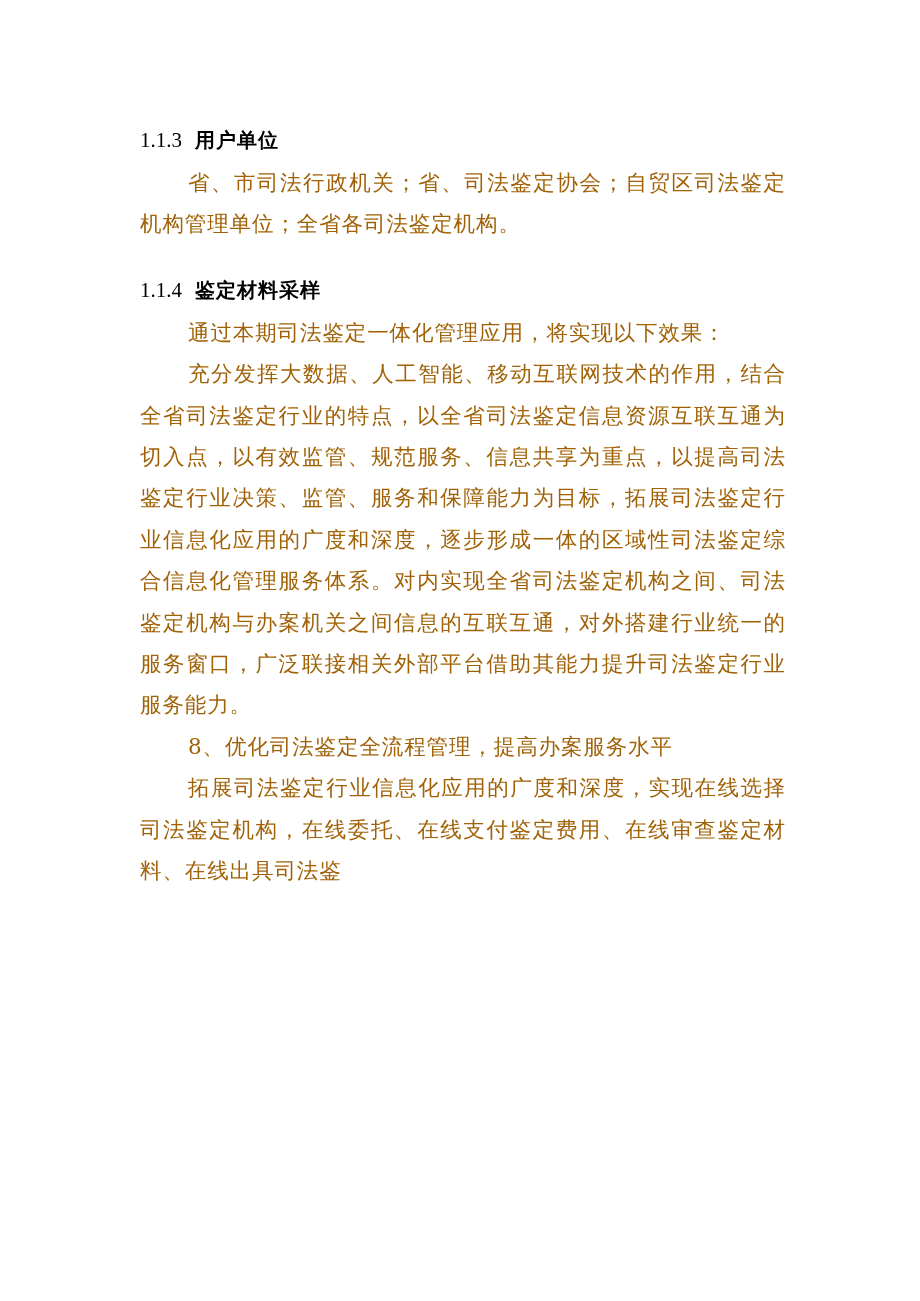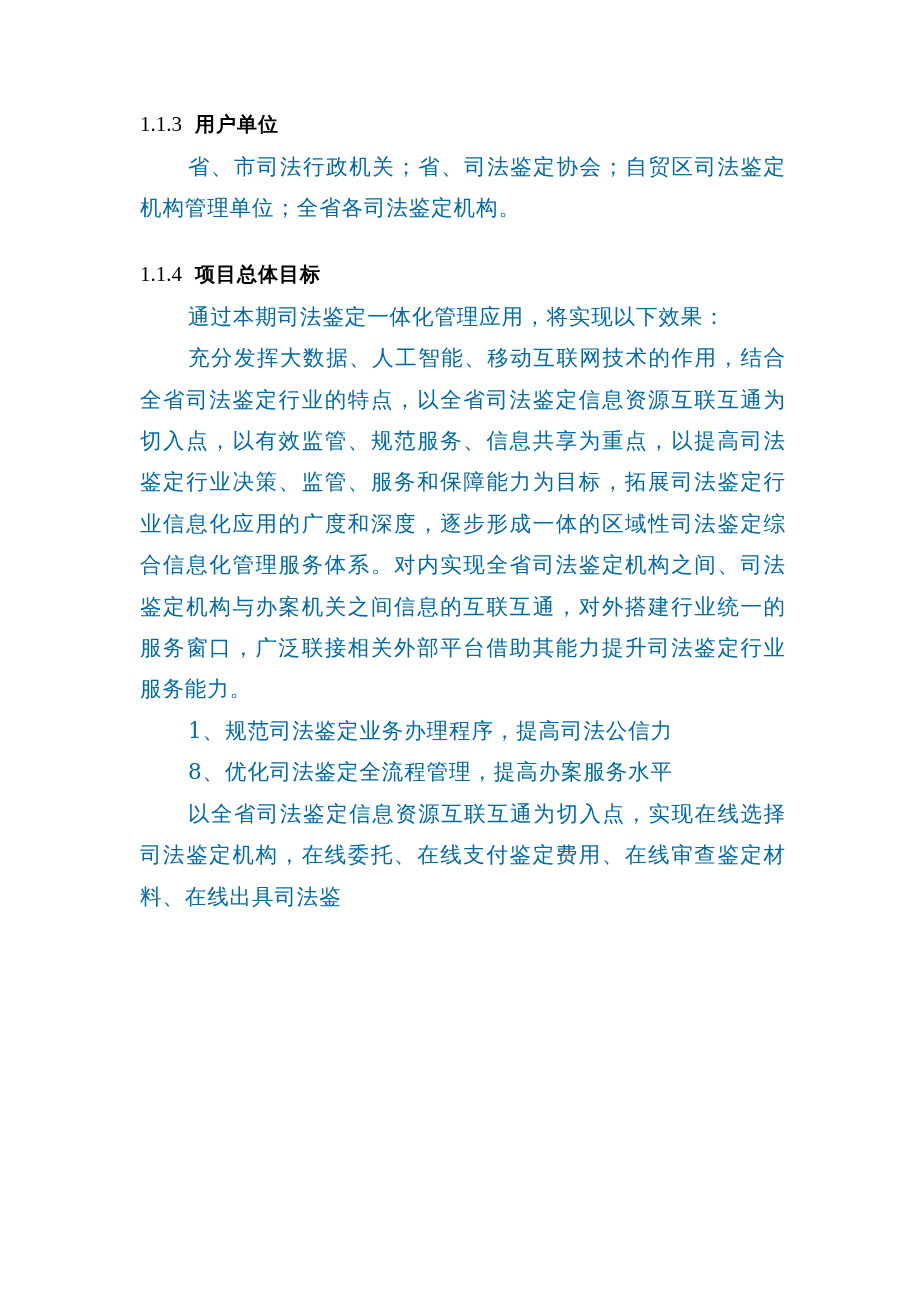--- a/index.html
+++ b/index.html
@@ -13,21 +13,21 @@
     position: relative;
     overflow: hidden;
     font-family: "DejaVu Serif", "Liberation Serif", serif;
     color: #000000;
     -webkit-font-smoothing: antialiased;
   }
 
   .page {
     position: absolute;
     left: 0;
-    top: 0;
+    top: 16px;
     width: 920px;
     height: 1231px;
     background: #ffffff;
   }
 
   .content {
     position: absolute;
     left: 140px;
     top: 104px;
     width: 646px;
@@ -63,21 +63,21 @@
   .para {
     font-family: "DejaVu Serif", "Liberation Serif", serif;
     font-size: 21.5px;
     line-height: 41.4px;
     text-align: justify;
     text-justify: inter-character;
     text-align-last: left;
     margin: 0;
     letter-spacing: 0.9px;
     word-break: break-all;
-    color: #0369a1;
+    color: #a16207;
   }
   .para.indent {
     text-indent: 48px;
   }
   .gap-md { height: 9px; }
 </style>
 </head>
 <body>
 
 <div class="page">
@@ -85,28 +85,27 @@
 
     <h3 class="heading">
       <span class="num">1.1.3</span><span class="htext">用户单位</span>
     </h3>
 
     <p class="para indent">省、市司法行政机关；省、司法鉴定协会；自贸区司法鉴定机构管理单位；全省各司法鉴定机构。</p>
 
     <div class="gap-md"></div>
 
     <h3 class="heading heading-2">
-      <span class="num">1.1.4</span><span class="htext">项目总体目标</span>
+      <span class="num">1.1.4</span><span class="htext">鉴定材料采样</span>
     </h3>
 
     <p class="para indent">通过本期司法鉴定一体化管理应用，将实现以下效果：</p>
 
     <p class="para indent">充分发挥大数据、人工智能、移动互联网技术的作用，结合全省司法鉴定行业的特点，以全省司法鉴定信息资源互联互通为切入点，以有效监管、规范服务、信息共享为重点，以提高司法鉴定行业决策、监管、服务和保障能力为目标，拓展司法鉴定行业信息化应用的广度和深度，逐步形成一体的区域性司法鉴定综合信息化管理服务体系。对内实现全省司法鉴定机构之间、司法鉴定机构与办案机关之间信息的互联互通，对外搭建行业统一的服务窗口，广泛联接相关外部平台借助其能力提升司法鉴定行业服务能力。</p>
 
-    <p class="para indent">1、规范司法鉴定业务办理程序，提高司法公信力</p>
 
 
     <p class="para indent">8、优化司法鉴定全流程管理，提高办案服务水平</p>
 
-    <p class="para indent">以全省司法鉴定信息资源互联互通为切入点，实现在线选择司法鉴定机构，在线委托、在线支付鉴定费用、在线审查鉴定材料、在线出具司法鉴</p>
+    <p class="para indent">拓展司法鉴定行业信息化应用的广度和深度，实现在线选择司法鉴定机构，在线委托、在线支付鉴定费用、在线审查鉴定材料、在线出具司法鉴</p>
 
   </div>
 </div>
 
 </body></html>

